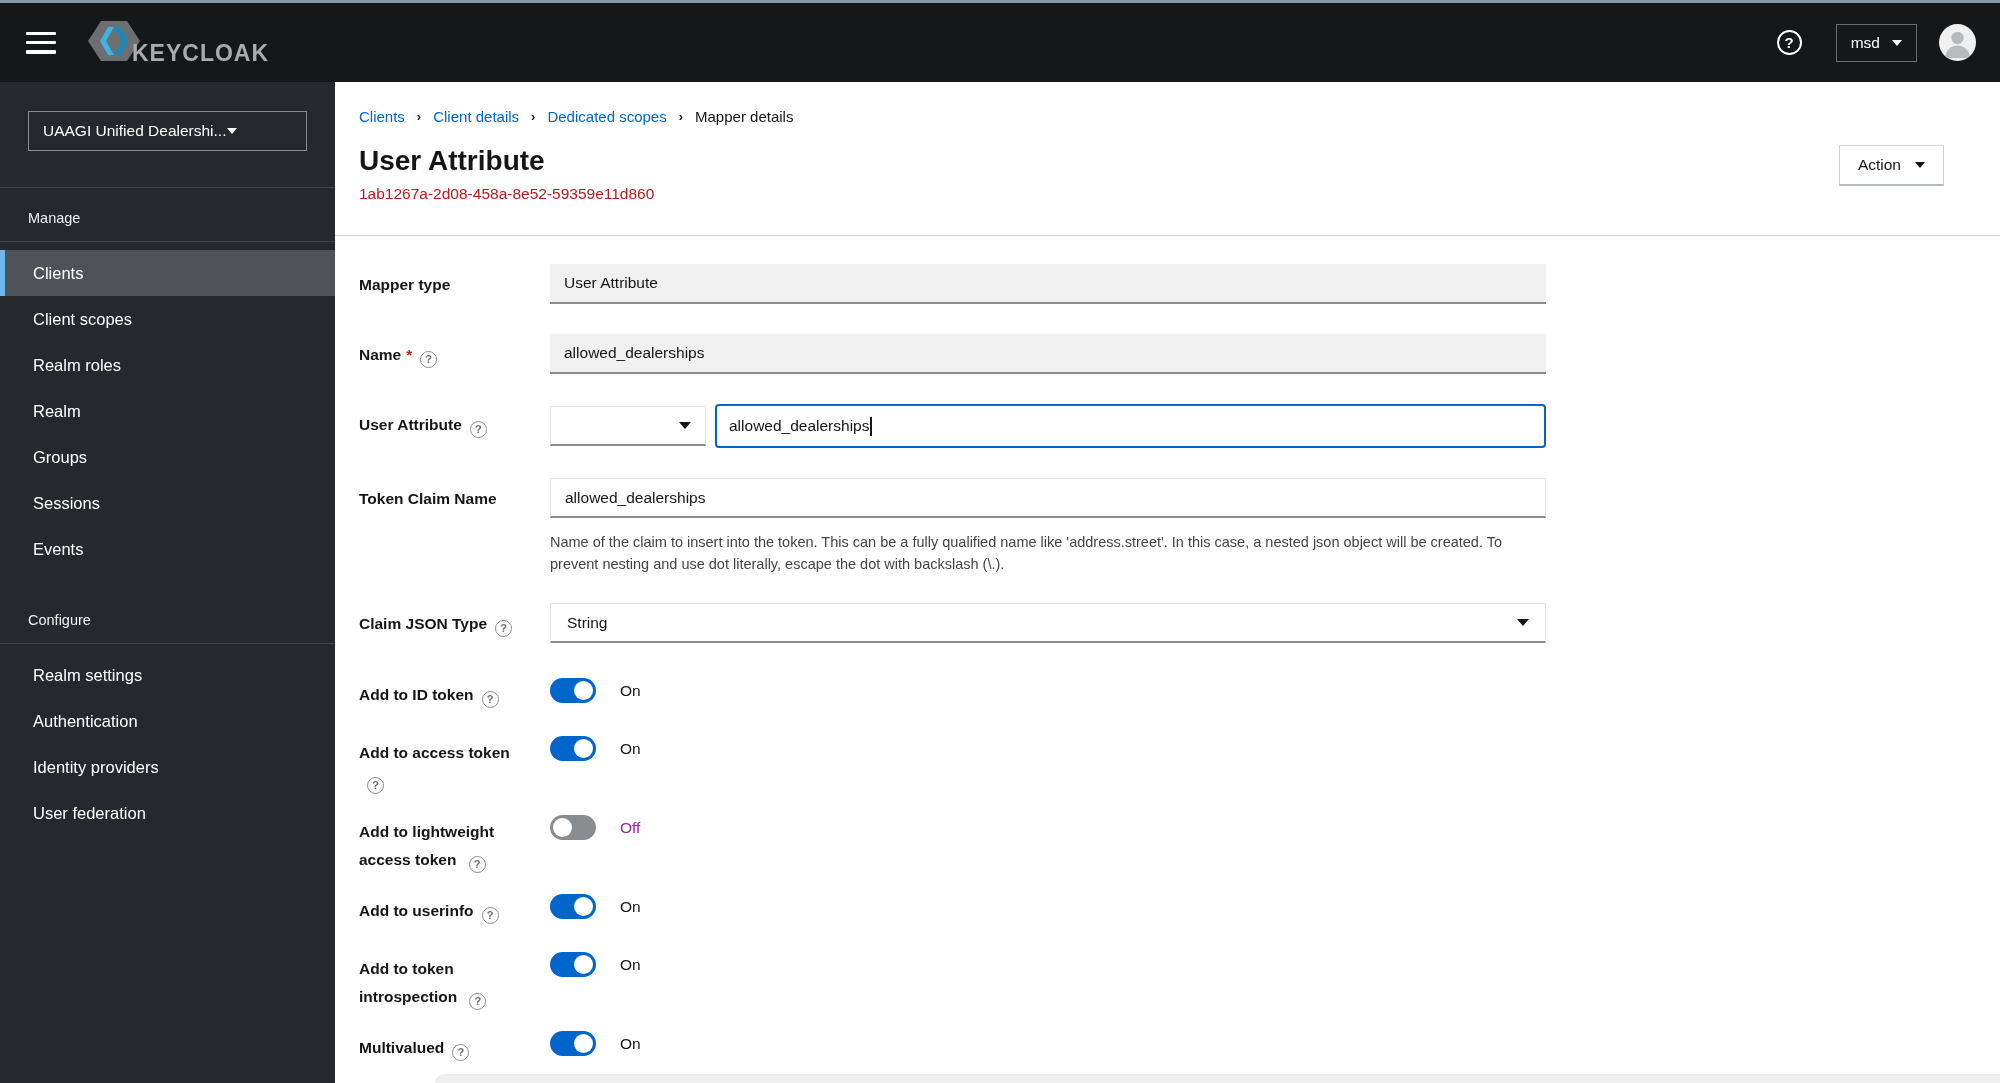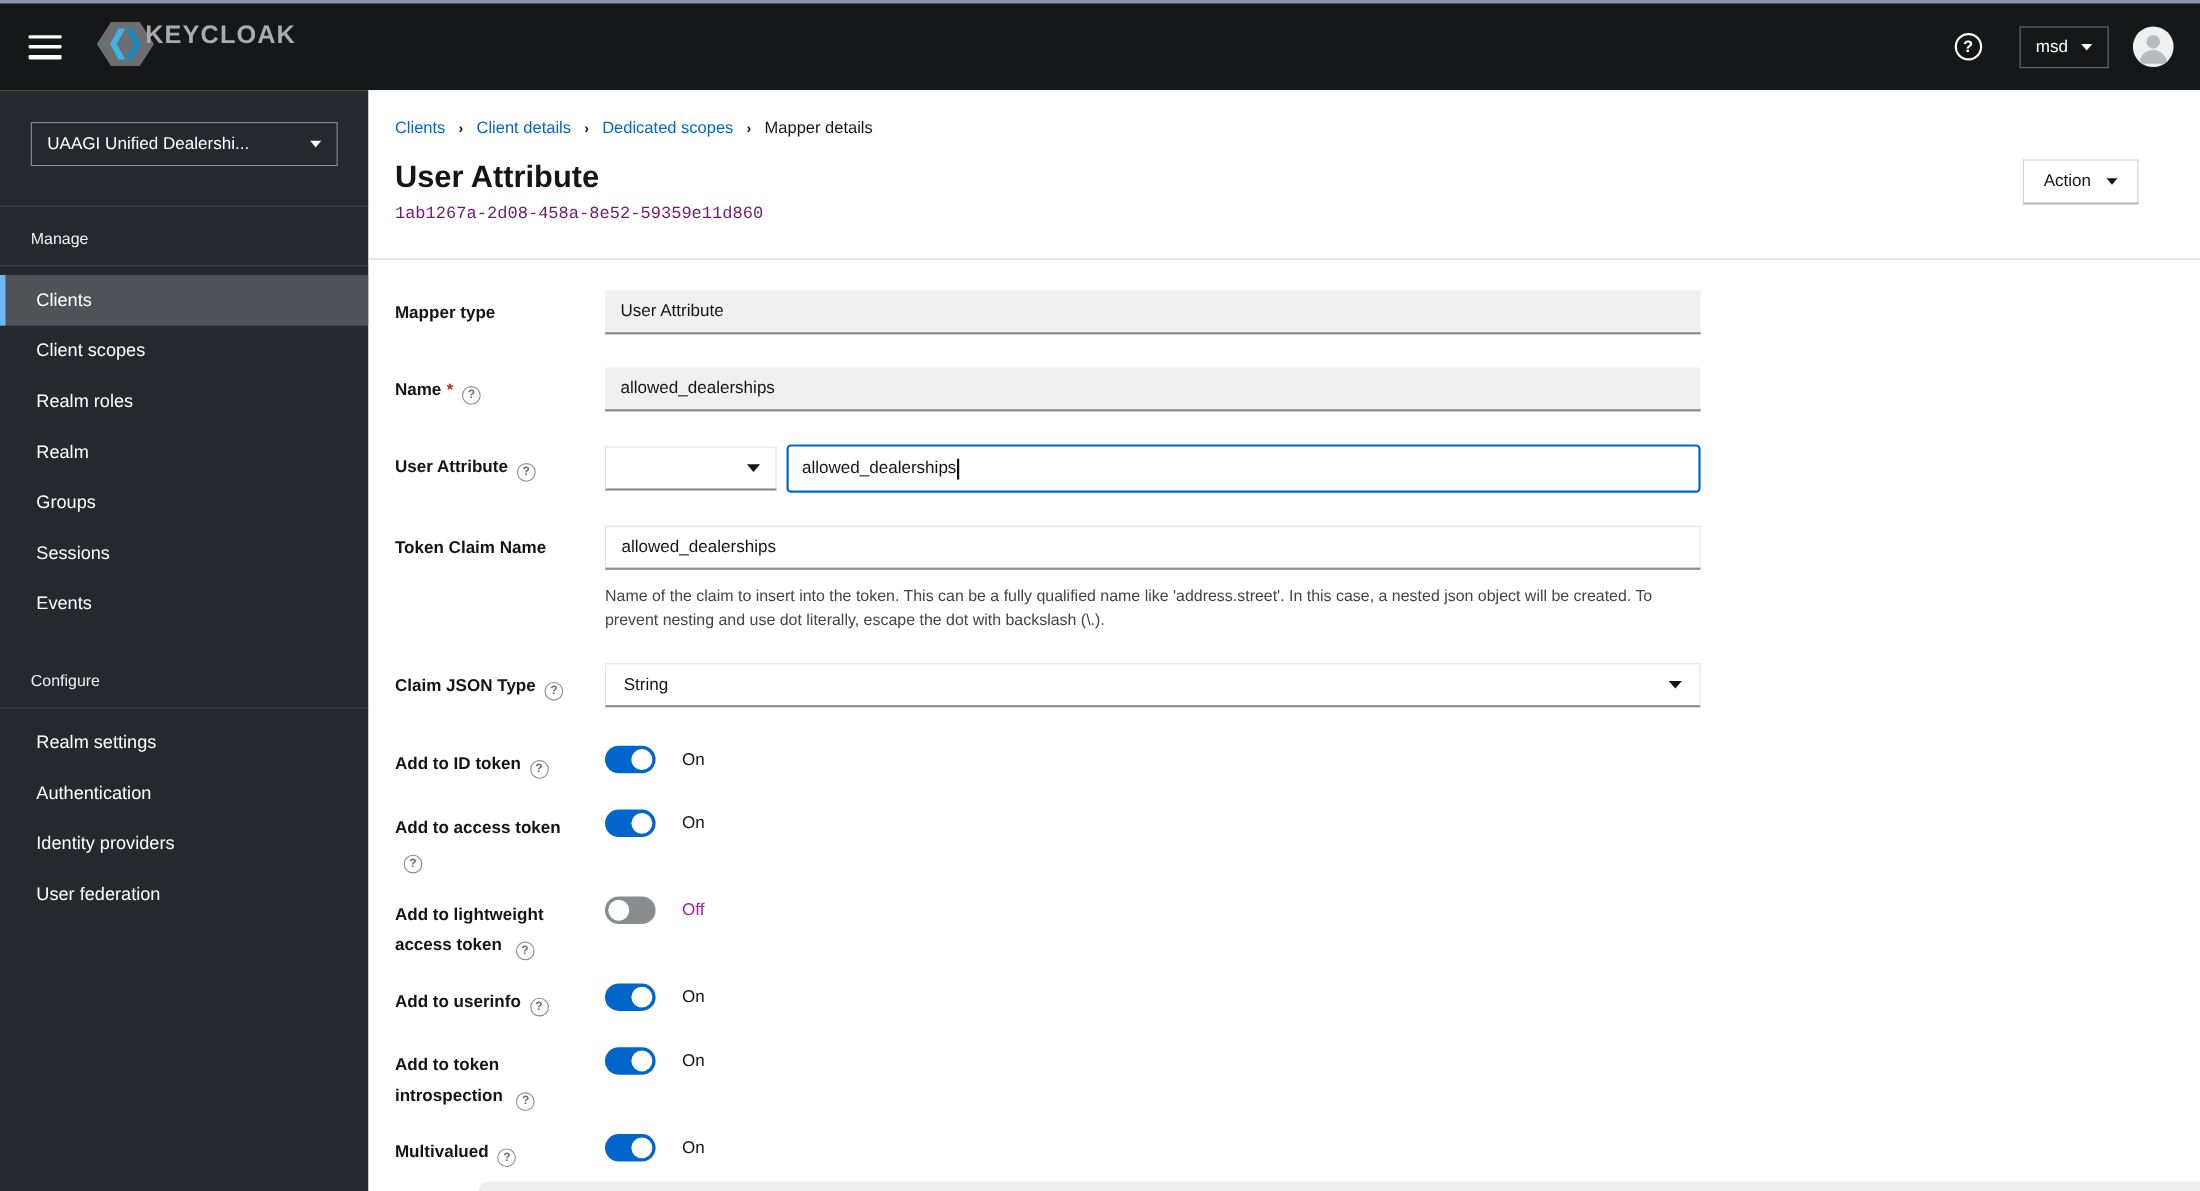--- a/index.html
+++ b/index.html
@@ -4,53 +4,53 @@
 <style>
   * { margin:0; padding:0; box-sizing:border-box; }
   html,body { width:2000px; height:1083px; overflow:hidden; background:#fff;
     font-family:"Liberation Sans", sans-serif; color:#151515; }
   .top-strip { height:3px; background:#8a97ab; }
 
   
   .masthead { height:79px; background:#161719; display:flex; align-items:center; padding:0 24px 0 26px; }
   .hamburger { width:30px; height:22px; display:flex; flex-direction:column; justify-content:space-between; cursor:pointer; }
   .hamburger span { display:block; height:3.5px; background:#fff; border-radius:1px; }
-  .brand { display:flex; align-items:flex-start; margin-left:32px; }
+  .brand { display:flex; align-items:flex-end; margin-left:32px; }
   .brand-text { font-size:23px; font-weight:800; letter-spacing:1px; color:#a9abae; margin-left:-8px; }
   .masthead-spacer { flex:1; }
   .help-circle { width:25px; height:25px; border:2px solid #fff; border-radius:50%; color:#fff;
     font-size:15px; font-weight:bold; display:flex; align-items:center; justify-content:center; cursor:pointer; }
   .user-dd { margin-left:34px; border:1px solid #6a6e73; padding:9px 14px; display:flex; align-items:center;
     gap:12px; color:#fff; font-size:15.5px; cursor:pointer; }
   .caret-down { width:0; height:0; border-left:5px solid transparent; border-right:5px solid transparent; border-top:6px solid currentColor; display:inline-block; }
   .avatar { width:37px; height:37px; border-radius:50%; background:#f0f0f0; margin-left:22px; overflow:hidden; cursor:pointer; }
 
   
   .layout { display:flex; height:1001px; }
   .sidebar { width:335px; background:#25282c; color:#fff; flex-shrink:0; }
   .realm-area { padding:29px 28px 36px 28px; border-bottom:1px solid #42464b; }
-  .realm-select { border:1px solid #8a8d90; height:40px; display:flex; align-items:center; justify-content:space-between;
+  .realm-select { border:1px solid #8a8d90; height:40px; display:flex; align-items:center; 
     padding:0 14px; font-size:15.5px; color:#fff; cursor:pointer; }
   .nav-section-title { font-size:14.5px; color:#f0f0f0; padding:22px 28px 15px 28px; border-bottom:1px solid #42464b; }
   .nav-section.configure .nav-section-title { padding-top:40px; }
   .nav-items { list-style:none; padding-top:8px; }
   .nav-item { height:46px; display:flex; align-items:center; padding-left:28px; font-size:16.5px; color:#fff;
     cursor:pointer; border-left:5px solid transparent; }
   .nav-item.active { background:#4f5358; border-left:5px solid #6cb9f2; }
 
   
   .main { flex:1; background:#fff; position:relative; padding:0 56px 0 24px; }
   .breadcrumb { display:flex; align-items:center; padding-top:26px; font-size:15px; }
   .crumb-link { color:#0066cc; text-decoration:none; cursor:pointer; }
   .crumb-current { color:#151515; }
   .crumb-sep { margin:0 12px; color:#151515; font-size:13px; font-weight:bold; }
   .page-head { display:flex; align-items:flex-start; margin-top:18px; }
   .page-titles { flex:1; }
   .page-title { font-size:28px; font-weight:700; line-height:36px; }
-  .page-subtitle { font-size:15.5px; margin-top:6px; color:#701a75;font-family:Liberation Mono, monospace; }
+  .page-subtitle { font-size:15.5px; margin-top:6px; color:#b91c1c; }
   .action-btn { background:#fff; border:1px solid #d2d2d2; border-bottom:2px solid #b8bbbe; padding:10px 18px;
     font-size:15.5px; color:#151515; display:flex; align-items:center; gap:14px; cursor:pointer; margin-top:2px; }
   .head-divider { border:none; border-top:1px solid #d2d2d2; margin:32px -56px 0 -24px; }
 
   
   .form { padding-top:28px; }
   .field-row { display:flex; align-items:flex-start; margin-bottom:30px; }
   .field-label { width:191px; padding-right:35px; font-size:15.5px; font-weight:700; line-height:28px; padding-top:7px; flex-shrink:0; }
   .toggle-row .field-label { padding-top:6px; }
   .req { color:#c9190b; margin-left:5px; font-size:15px; }

